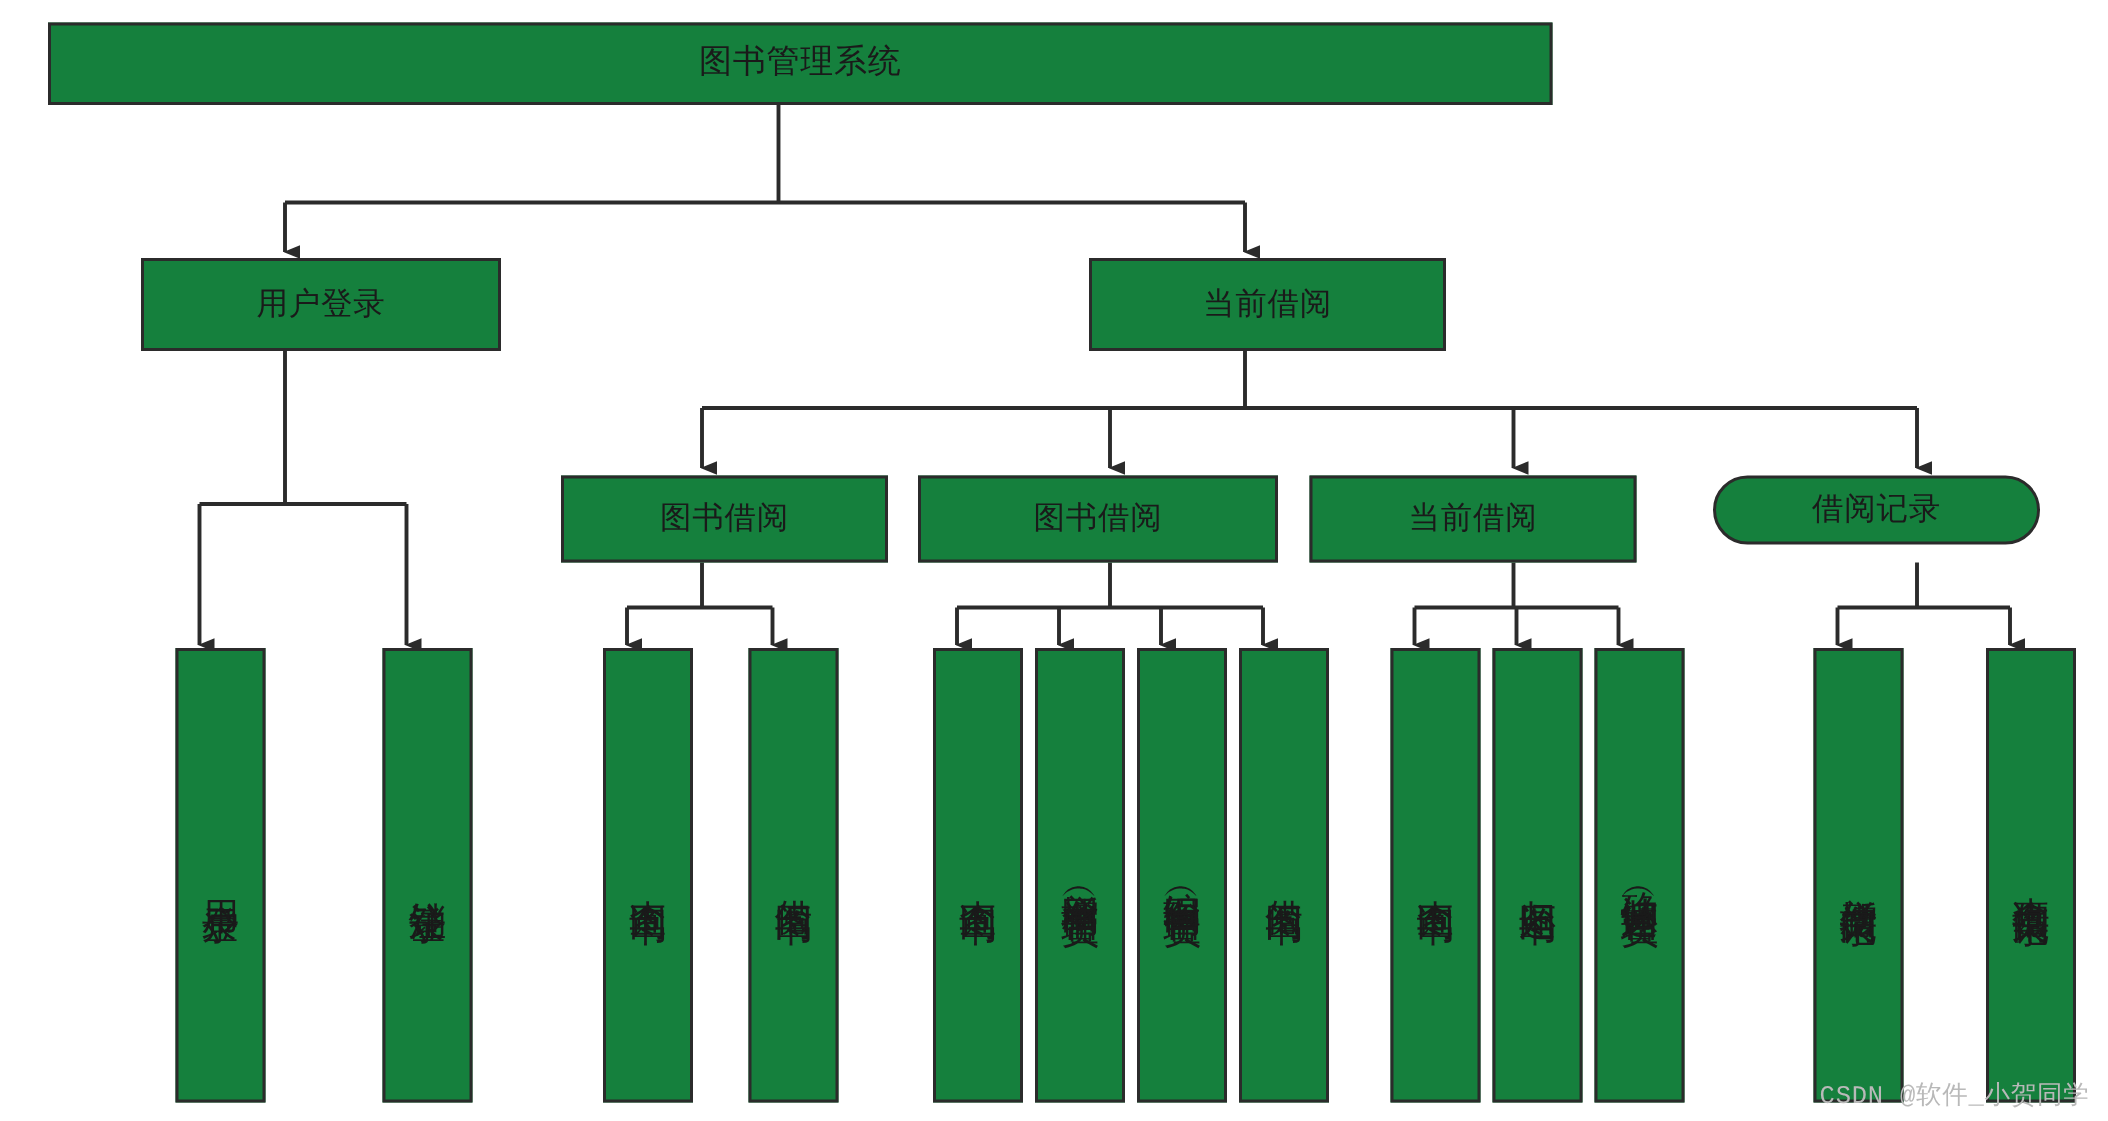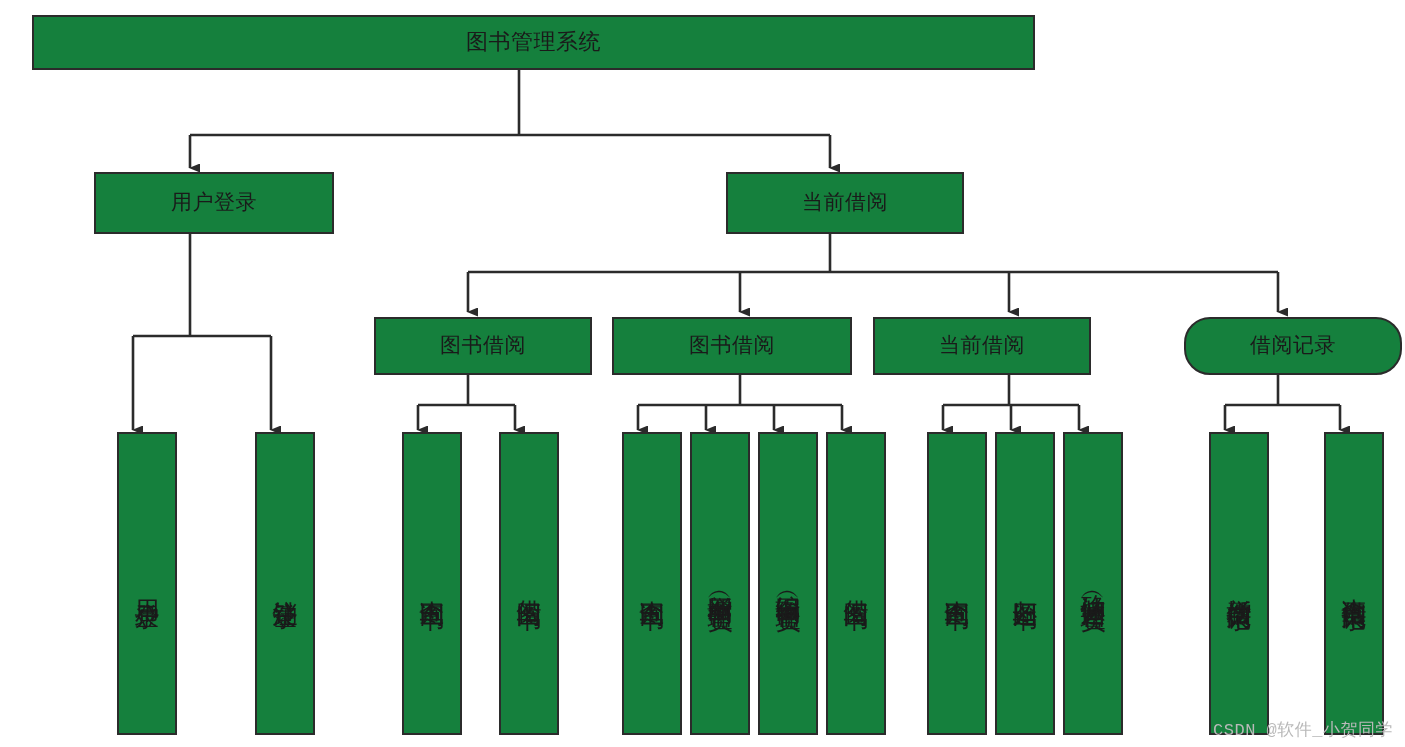--- a/index.html
+++ b/index.html
@@ -146,21 +146,21 @@
 
   <div class="node h" style="left:360px; top:317px; width:218px; height:58px;">
     <span class="lbl">图书借阅</span>
   </div>
   <div class="node h" style="left:598px; top:317px; width:240px; height:58px;">
     <span class="lbl">图书借阅</span>
   </div>
   <div class="node h" style="left:859px; top:317px; width:218px; height:58px;">
     <span class="lbl">当前借阅</span>
   </div>
-  <div class="node h" style="left:1170px; top:317px; width:218px; height:58px;border-radius:26px;">
+  <div class="node h" style="left:1128px; top:317px; width:218px; height:46px;border-radius:26px;">
     <span class="lbl">借阅记录</span>
   </div>
 
   <div class="node v" style="left:103px; top:432px; width:60px; height:303px;">
     <span class="lbl">用户登录</span>
   </div>
   <div class="node v" style="left:241px; top:432px; width:60px; height:303px;">
     <span class="lbl">注销登录</span>
   </div>
 

